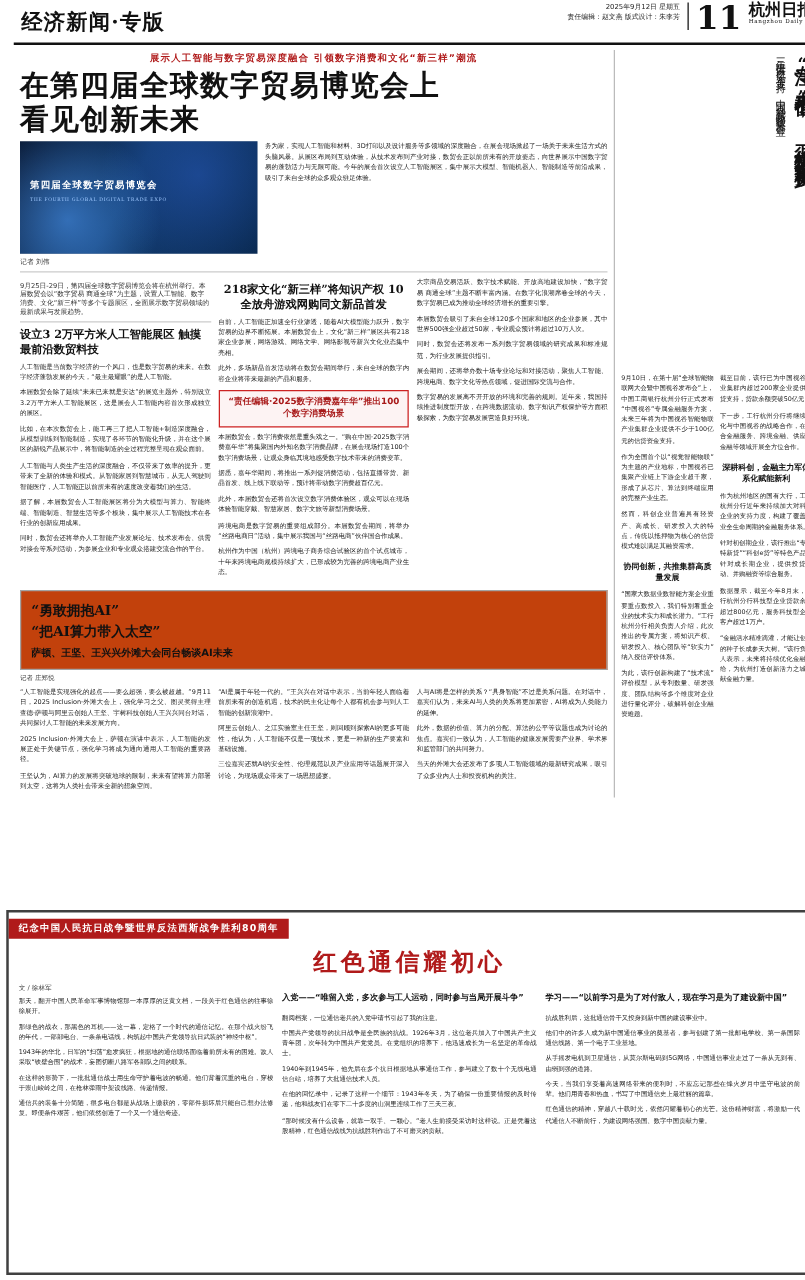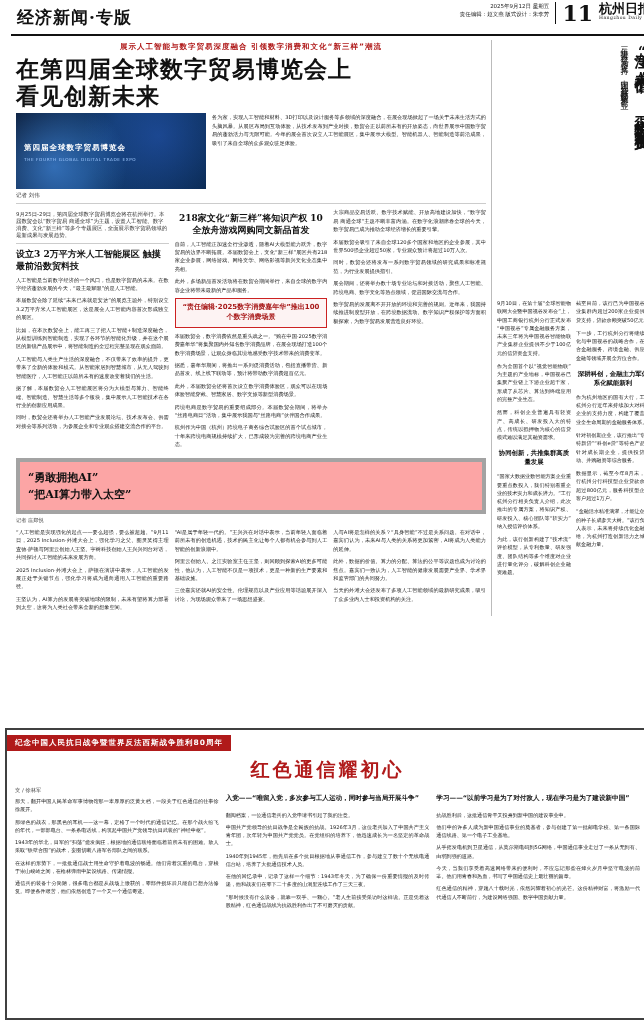--- a/index.html
+++ b/index.html
@@ -4,57 +4,57 @@
 <style>
   html,body{margin:0;padding:0;background:#fff;}
   body{width:644px;height:1024px;font-family:"DejaVu Sans","Liberation Sans",sans-serif;color:#111;overflow:hidden;}
   .page{position:relative;width:644px;height:1024px;background:#fff;padding-left:11px;}
 
   
   .masthead{position:relative;height:34px;border-bottom:2px solid #111;display:flex;align-items:center;}
   .mast-title{font-size:17px;font-weight:bold;letter-spacing:1px;padding-left:6px;font-family:"DejaVu Serif","Liberation Serif",serif;}
   .mast-right{position:absolute;right:4px;top:2px;display:flex;align-items:flex-start;gap:6px;}
   .mast-meta{font-size:5.5px;line-height:1.5;text-align:right;color:#222;}
-  .mast-num{font-size:22px;font-weight:bold;font-family:"DejaVu Serif","Liberation Serif",serif;line-height:1;}
+  .mast-num{font-size:26px;font-weight:bold;font-family:"DejaVu Serif","Liberation Serif",serif;line-height:1;}
   .mast-logo{font-size:13px;font-weight:bold;font-family:"DejaVu Serif","Liberation Serif",serif;line-height:1.05;}
   .mast-logo small{display:block;font-size:4.5px;font-weight:normal;letter-spacing:.5px;}
   .mast-sep{width:1px;height:22px;background:#111;}
 
   
   .body-wrap{display:flex;padding:4px 5px 0 5px;gap:5px;}
   .col-main{width:470px;}
   .col-right{width:154px;border-left:1px solid #bbb;padding-left:5px;}
 
   
   .hero{border-bottom:1px solid #ccc;padding-bottom:4px;}
   .kicker{font-size:7.5px;color:#b01a1a;font-weight:bold;text-align:center;letter-spacing:1px;margin:2px 0 3px;}
   .headline{font-size:23px;font-weight:bold;line-height:1.18;font-family:"DejaVu Serif","Liberation Serif",serif;letter-spacing:1px;}
   .hero-flex{display:flex;gap:6px;margin-top:4px;}
-  .hero-img{width:190px;height:76px;background:linear-gradient(120deg,#0b1d3a 0%,#123b6e 45%,#0a2a52 100%);position:relative;overflow:hidden;}
+  .hero-img{width:190px;height:90px;background:linear-gradient(120deg,#0b1d3a 0%,#123b6e 45%,#0a2a52 100%);position:relative;overflow:hidden;font-family:Liberation Serif, serif;}
   .hero-img:after{content:"";position:absolute;inset:0;background:
      radial-gradient(circle at 20% 70%, rgba(80,160,255,.55), transparent 45%),
      radial-gradient(circle at 75% 30%, rgba(40,90,190,.5), transparent 50%);}
   .hero-img .cap1{position:absolute;left:8px;top:30px;color:#fff;font-size:7.5px;font-weight:bold;z-index:2;letter-spacing:1px;}
   .hero-img .cap2{position:absolute;left:8px;top:44px;color:#9fc8ff;font-size:4.2px;z-index:2;letter-spacing:.6px;}
   .hero-txt{flex:1;font-size:5.2px;line-height:1.62;text-align:justify;color:#222;}
   .byline{font-size:5.5px;color:#444;margin-top:3px;}
 
   
   .cols3{display:flex;gap:6px;margin-top:4px;}
   .c{width:calc((470px - 12px)/3);}
   .c p,.colp{font-size:5.2px;line-height:1.62;text-align:justify;margin:0 0 4px;color:#222;}
   .sub-h{font-size:9px;font-weight:bold;line-height:1.35;margin:4px 0 3px;font-family:"DejaVu Serif","Liberation Serif",serif;}
   .sub-h.center{text-align:center;}
   .rule{border-top:1px solid #ccc;margin:4px 0;}
   .datebar{font-size:5.4px;color:#333;margin:3px 0;}
   .box-red{border:1px solid #c22;background:#fdf3f3;padding:4px;margin:4px 0;}
   .box-red .t{font-size:7px;font-weight:bold;color:#a81919;line-height:1.4;text-align:center;}
 
   
-  .quote-block{background:#fca5a5;border:4px solid #a3a3a3;padding:7px 8px;margin-top:5px;}
+  .quote-block{background:#c2410c;border:1px solid #a3a3a3;padding:7px 8px;margin-top:5px;}
   .quote-block .q{font-size:11px;font-weight:bold;line-height:1.55;font-family:"DejaVu Serif","Liberation Serif",serif;}
   .quote-block .qs{font-size:8px;font-weight:bold;margin-top:3px;}
   .sm-byline{font-size:5.2px;color:#444;margin-top:3px;}
 
   
   .vtitle{writing-mode:vertical-rl;text-orientation:upright;font-size:14px;font-weight:bold;font-family:"DejaVu Serif","Liberation Serif",serif;line-height:1.25;letter-spacing:2px;height:250px;}
   .rt-head{display:flex;justify-content:flex-end;gap:4px;}
   .rcol-txt{font-size:5.1px;line-height:1.62;text-align:justify;color:#222;}
   .rt-flex{display:flex;gap:5px;}
   .rt-col{flex:1;}
@@ -146,20 +146,21 @@
           <p class="colp">本届数贸会吸引了来自全球120多个国家和地区的企业参展，其中世界500强企业超过50家，专业观众预计将超过10万人次。</p>
           <p class="colp">同时，数贸会还将发布一系列数字贸易领域的研究成果和标准规范，为行业发展提供指引。</p>
           <p class="colp">展会期间，还将举办数十场专业论坛和对接活动，聚焦人工智能、跨境电商、数字文化等热点领域，促进国际交流与合作。</p>
           <p class="colp">数字贸易的发展离不开开放的环境和完善的规则。近年来，我国持续推进制度型开放，在跨境数据流动、数字知识产权保护等方面积极探索，为数字贸易发展营造良好环境。</p>
         </div>
       </div>
 
       <div class="quote-block">
         <div class="q">“勇敢拥抱AI”</div>
         <div class="q">“把AI算力带入太空”</div>
+        <div class="qs">萨顿、王坚、王兴兴外滩大会同台畅谈AI未来</div>
       </div>
       <div class="sm-byline">记者 庄郑悦</div>
 
       <div class="cols3">
         <div class="c">
           <p class="colp">“人工智能是实现强化的起点——要么超强，要么被超越。”9月11日，2025 Inclusion·外滩大会上，强化学习之父、图灵奖得主理查德·萨顿与阿里云创始人王坚、宇树科技创始人王兴兴同台对话，共同探讨人工智能的未来发展方向。</p>
           <p class="colp">2025 Inclusion·外滩大会上，萨顿在演讲中表示，人工智能的发展正处于关键节点，强化学习将成为通向通用人工智能的重要路径。</p>
           <p class="colp">王坚认为，AI算力的发展将突破地球的限制，未来有望将算力部署到太空，这将为人类社会带来全新的想象空间。</p>
         </div>
         <div class="c">

